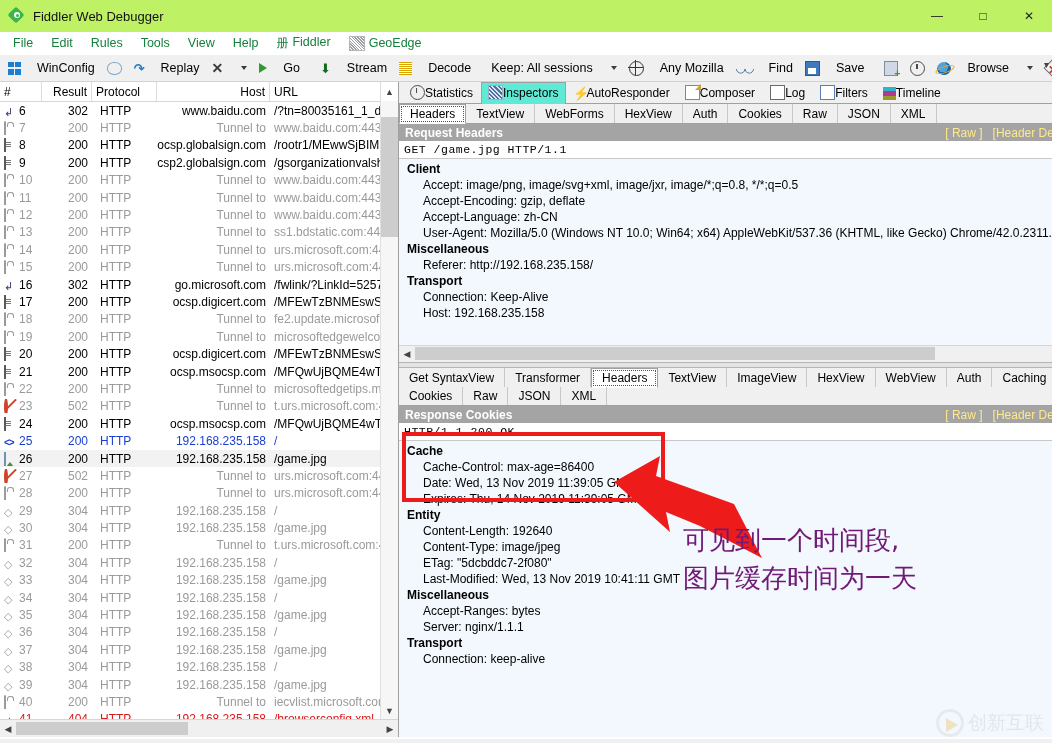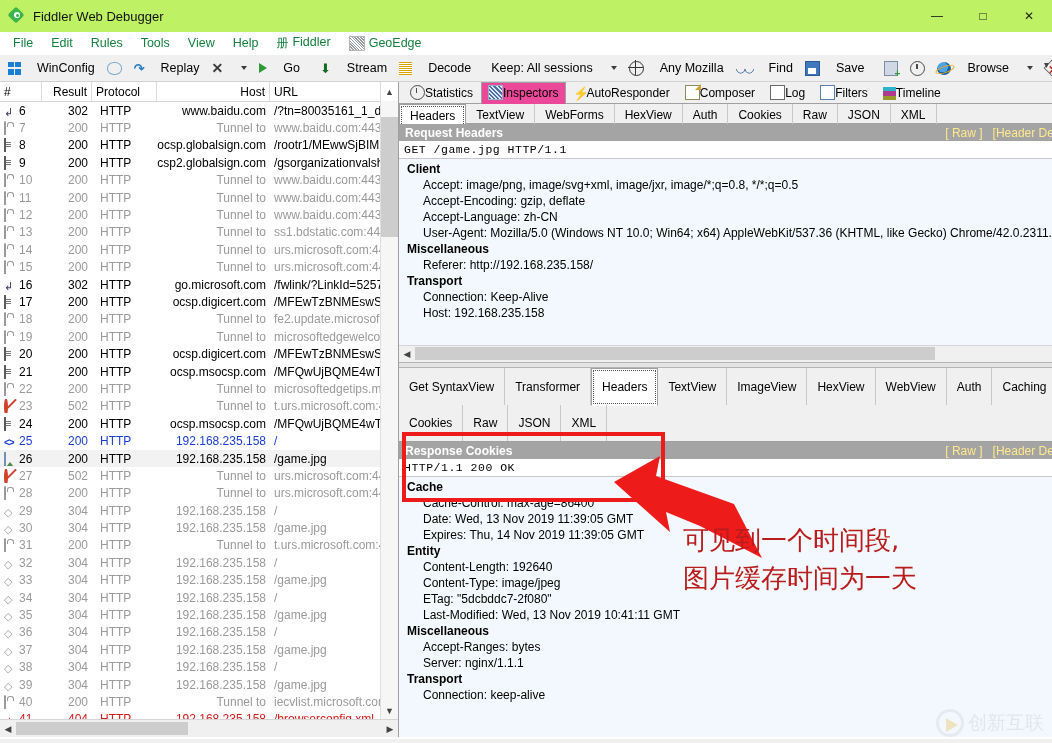--- a/index.html
+++ b/index.html
@@ -305,21 +305,21 @@
     background: #f0f0f0; padding-left: 4px; gap: 0px;
     border-bottom: 1px solid #a0a0a0;
   }
   .mtab {
     display: flex; align-items: center; 
     padding: 2px 7px 3px 6px; font-size: 12px;
     border: 1px solid transparent; border-bottom: none;
     white-space: nowrap;
   }
   .mtab.active {
-    background: #ec4899; border-color: #a0a0a0;
+    background: #5eead4; border-color: #a0a0a0;
     margin-bottom: -1px; padding-bottom: 4px;
   }
   .tab-ico { width: 13px; height: 13px; display:inline-block; }
   .ti-stats {
     border: 1.3px solid #4a4a4a; border-radius: 50%; position: relative;
   }
   .ti-stats:after {
     content:""; position:absolute; left:5px; top:2px; width:1.2px;height:5px;
     background:#4a4a4a;
   }
@@ -338,21 +338,21 @@
   .ti-log { border:1px solid #6a6a6a; background:#fff; }
   .ti-filters { border:1.4px solid #5a7fb5; background:#fff; }
   .ti-timeline {
     background: linear-gradient(#2fb3c9 0 33%, #b03a8f 33% 66%, #9a9a2a 66% 100%);
   }
   .subtabs {
     display: flex; align-items: stretch; background: #f0f0f0;
     height: 19px; border-bottom: 1px solid #a0a0a0;
   }
   .stab {
-    padding: 11px 10px; font-size: 12px;
+    padding: 2px 10px; font-size: 12px;
     border-right: 1px solid #c8c8c8;
     display: flex; align-items: center;
   }
   .stab.active {
     background: #ffffff; font-weight: normal;
     border-top: 1px solid #a0a0a0; border-left: 1px solid #a0a0a0;
     border-right: 1px solid #a0a0a0; border-bottom: 1px solid #fff;
     margin-bottom: -1px;
   }
   .stab.dotted { outline: 1px dotted #555; outline-offset: -3px; }
@@ -389,21 +389,21 @@
     display: flex; flex-wrap: wrap; background: #f0f0f0;
     border-bottom: 1px solid #a0a0a0;
   }
   
   .anno-box {
     position: absolute; border: 4px solid #ee1b1b;
     pointer-events: none;
   }
   .anno-arrow { position: absolute; pointer-events: none; }
   .anno-text {
-    position: absolute; color: #b91c1c; pointer-events: none;
+    position: absolute; color: #701a75; pointer-events: none;
     font-size: 26px; line-height: 1.28; font-weight: 500;
     font-family: "DejaVu Sans", sans-serif;
     white-space: pre;
   }
   .watermark {
     position: absolute; right: 8px; bottom: 6px;
     display: flex; align-items: center; gap: 4px;
     opacity: 0.30; pointer-events: none;
   }
   .wm-logo {

